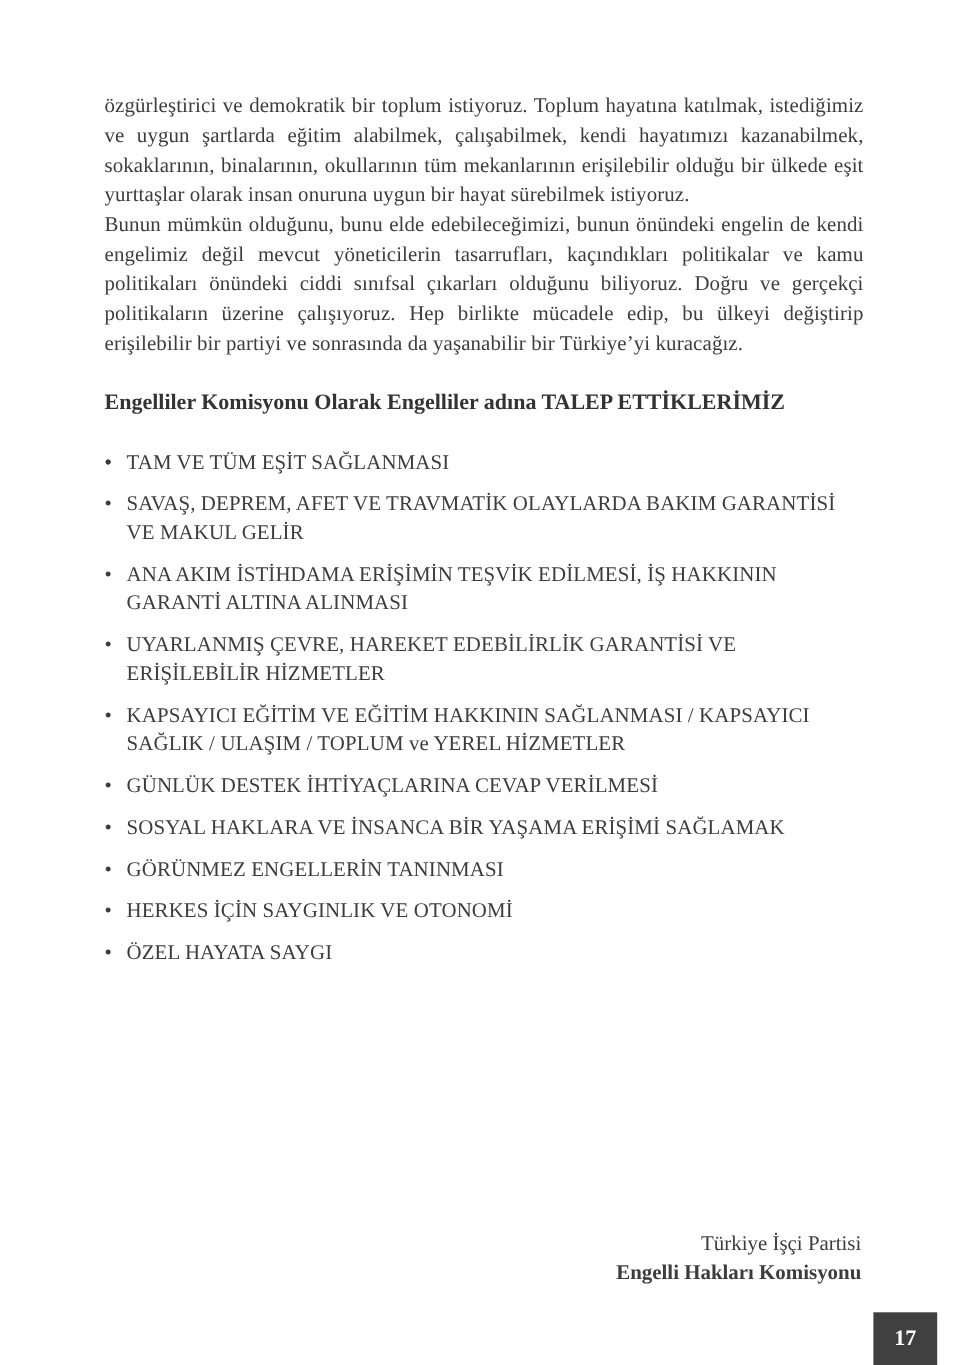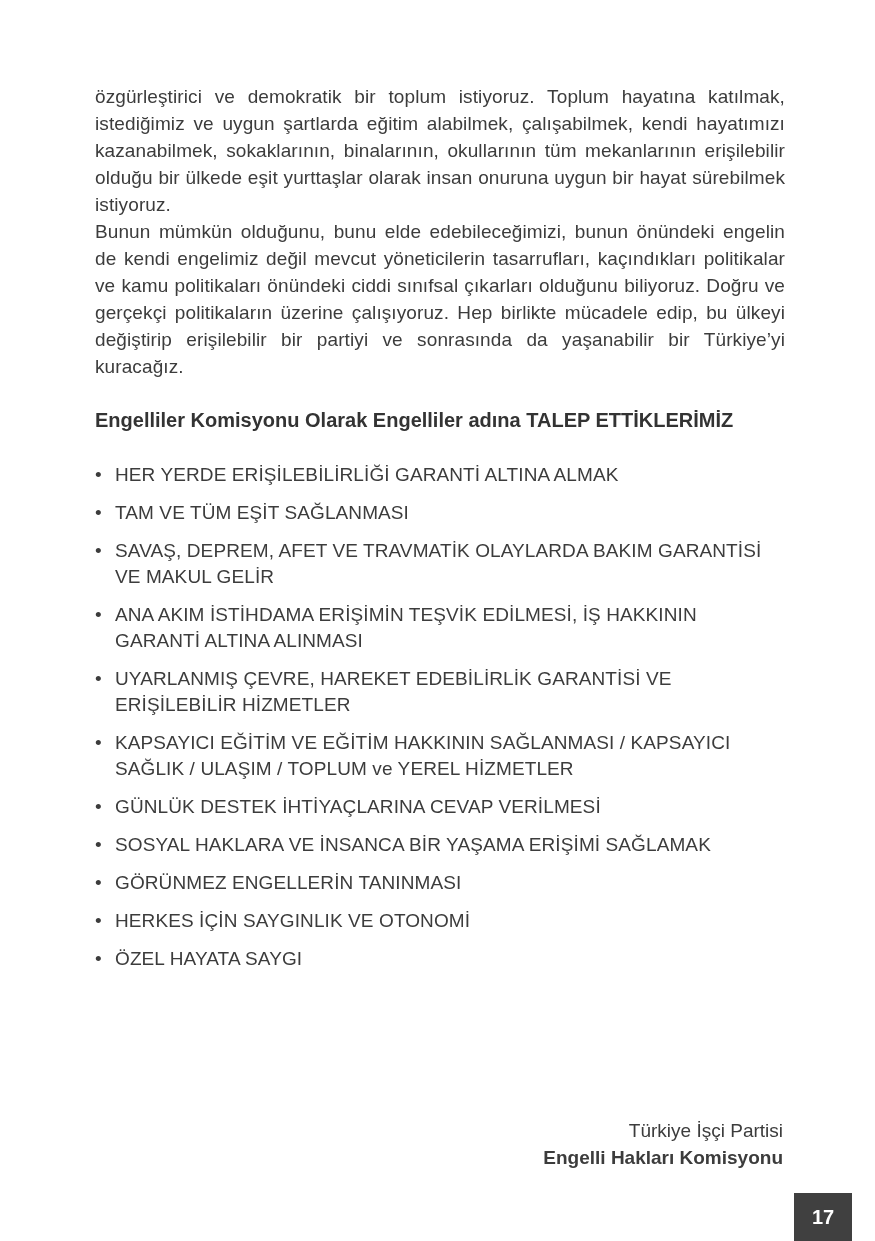--- a/index.html
+++ b/index.html
@@ -3,21 +3,21 @@
 <meta charset="utf-8">
 <style>
   * { margin: 0; padding: 0; box-sizing: border-box; }
   html, body { background: #ffffff; }
   .page {
     position: relative;
     width: 875px;
     height: 1241px;
     margin: 0 auto;
     background: #ffffff;
-    font-family: Liberation Sans, sans-serif;
+    font-family: Liberation Serif, serif;
     color: #3c3c3c;
     overflow: hidden;
   }
   .content {
     position: absolute;
     left: 95px;
     right: 90px;
     top: 83px;
   }
   .body-par {
@@ -86,21 +86,20 @@
     <p class="body-par">özgürleştirici ve demokratik bir toplum istiyoruz. Toplum hayatına katılmak, istediğimiz ve uygun şartlarda eğitim alabilmek, çalışabilmek, kendi hayatımızı kazanabilmek, sokaklarının, binalarının, okullarının tüm mekanlarının erişilebilir olduğu bir ülkede eşit yurttaşlar olarak insan onuruna uygun bir hayat sürebilmek istiyoruz.</p>
 
     <p class="body-par">Bunun mümkün olduğunu, bunu elde edebileceğimizi, bunun önündeki engelin de kendi engelimiz değil mevcut yöneticilerin tasarrufları, kaçındıkları politikalar ve kamu politikaları önündeki ciddi sınıfsal çıkarları olduğunu biliyoruz. Doğru ve gerçekçi politikaların üzerine çalışıyoruz. Hep birlikte mücadele edip, bu ülkeyi değiştirip erişilebilir bir partiyi ve sonrasında da yaşanabilir bir Türkiye’yi kuracağız.</p>
 
     <h2 class="section-heading">Engelliler Komisyonu Olarak Engelliler adına  TALEP ETTİKLERİMİZ</h2>
 
     <ul class="demands">
 
         <li>
           <span class="bullet-marker">•</span>
-          <span>HER YERDE ERİŞİLEBİLİRLİĞİ GARANTİ ALTINA ALMAK</span>
         </li>
 
         <li>
           <span class="bullet-marker">•</span>
           <span>TAM VE TÜM EŞİT SAĞLANMASI</span>
         </li>
 
         <li>
           <span class="bullet-marker">•</span>
           <span>SAVAŞ, DEPREM, AFET VE TRAVMATİK OLAYLARDA BAKIM GARANTİSİ VE MAKUL GELİR</span>

